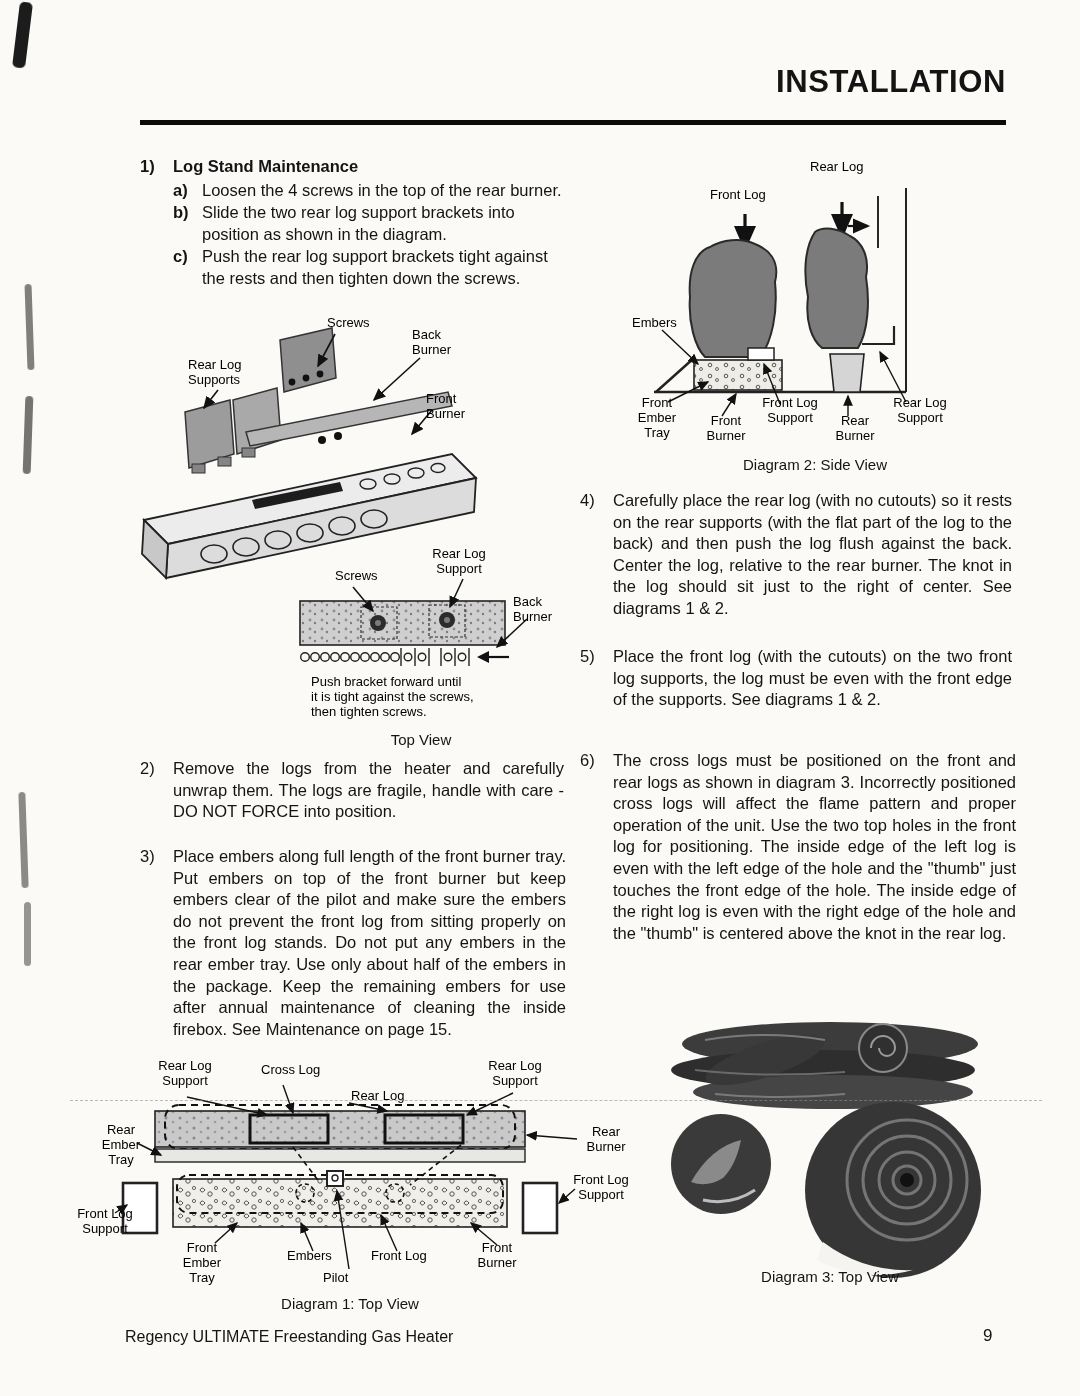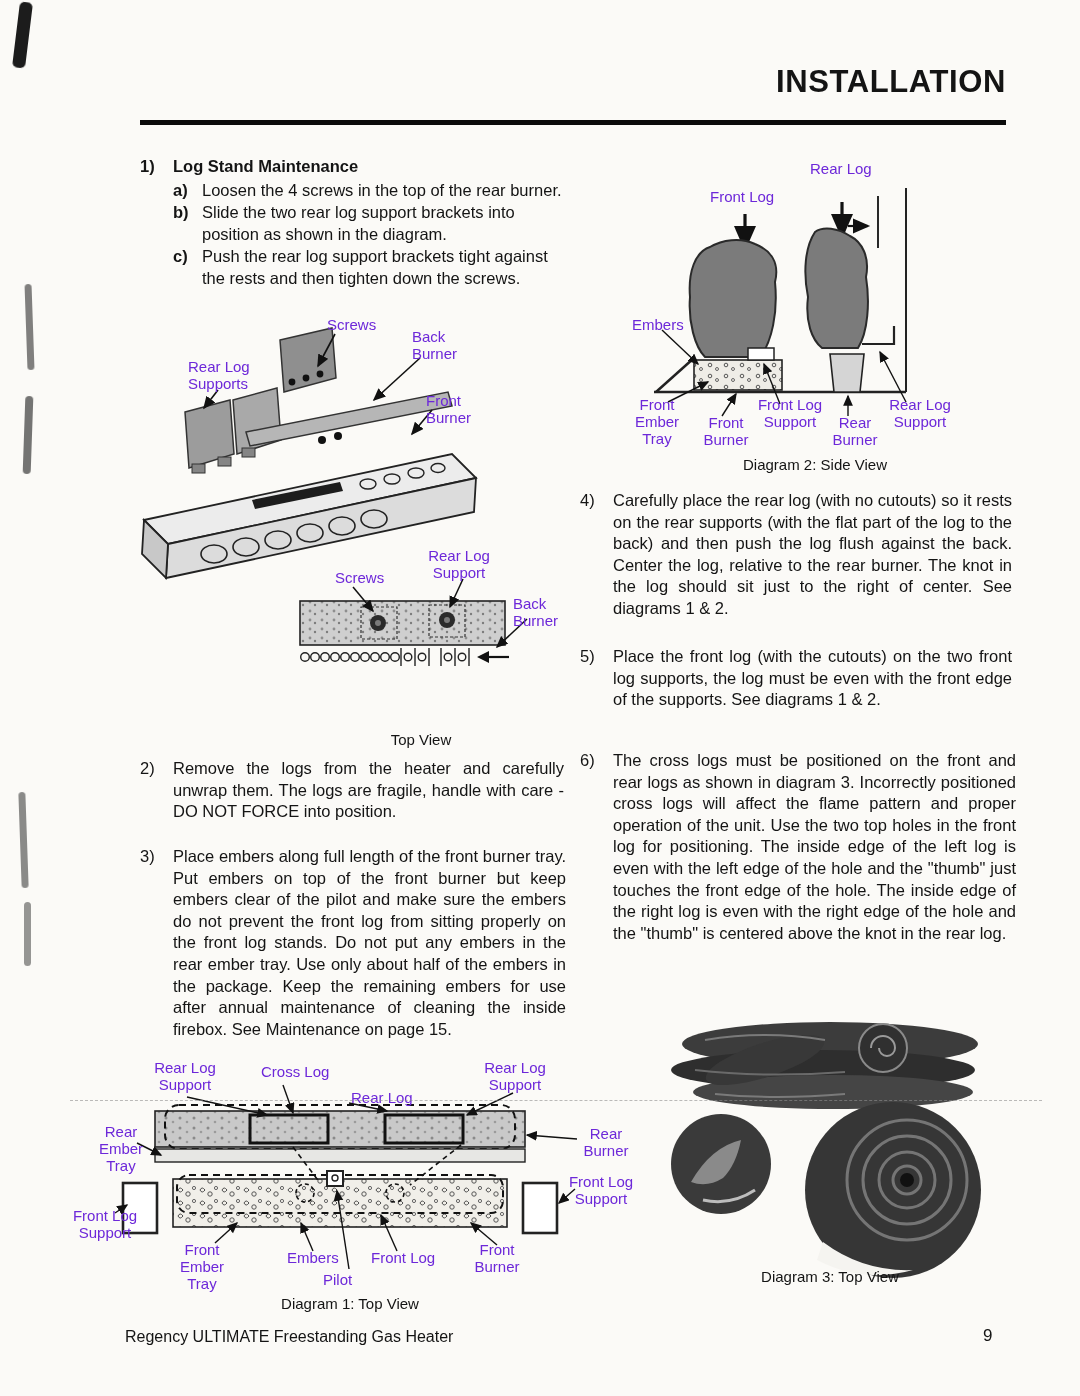--- a/index.html
+++ b/index.html
@@ -17,21 +17,21 @@
   .rule{position:absolute;left:140px;top:120px;width:866px;height:5px;background:#0b0b0b}
   .step{position:absolute;display:grid;grid-template-columns:33px 1fr;font-size:16.5px;line-height:1.31}
   .step .num{font-weight:normal}
   .step.first .num,.step.first .head{font-weight:bold}
   .step .body{text-align:justify}
   .substeps{margin-top:2px}
   .substep{display:grid;grid-template-columns:29px 1fr;margin-top:1px}
   .subnum{font-weight:bold}
   .diag{position:absolute}
   .diag svg{position:absolute;left:0;top:0}
-  .lbl{position:absolute;font-size:15px;line-height:1.14;white-space:pre-line;color:#6d28d9}
+  .lbl{position:absolute;font-size:13px;line-height:1.14;white-space:pre-line;color:#000000}
   .lbl.c{text-align:center}
   .dtitle{position:absolute;font-weight:normal;font-size:15px;text-align:center;white-space:pre-line}
   .foldline{position:absolute;left:70px;top:1100px;width:972px;border-top:1.6px dashed #8f8f8f;opacity:.6}
   .footer{position:absolute;left:125px;top:1328px;font-size:16px}
   .pagenum{position:absolute;left:983px;top:1326px;font-size:17px}
   b{font-weight:normal}
 </style>
 </head>
 <body>
 
@@ -175,20 +175,23 @@
       <g>
         <polygon points="182,112 194,106 194,118" fill="#111"></polygon>
         <line x1="194" y1="112" x2="214" y2="112" stroke="#111" stroke-width="2.2"></line>
       </g>
     </svg>
     <div class="lbl" style="left:40px;top:24px">Screws</div>
     <div class="lbl c" style="left:118px;top:2px;width:92px">Rear Log
 Support</div>
     <div class="lbl" style="left:218px;top:50px">Back
 Burner</div>
+    <div class="lbl" style="left:16px;top:130px">Push bracket forward until
+it is tight against the screws,
+then tighten screws.</div>
     <div class="dtitle" style="left:46px;top:186px;width:160px">Top View</div>
   </div>
 
   <div class="step" style="left:140px;top:758px;width:424px">
     <span class="num">2)</span>
     <div class="body"><span>Remove the logs from the heater and carefully unwrap them. </span><b>The logs are fragile, handle with care - DO NOT FORCE into position.</b></div>
   </div>
 
   <div class="step" style="left:140px;top:846px;width:426px">
     <span class="num">3)</span>

